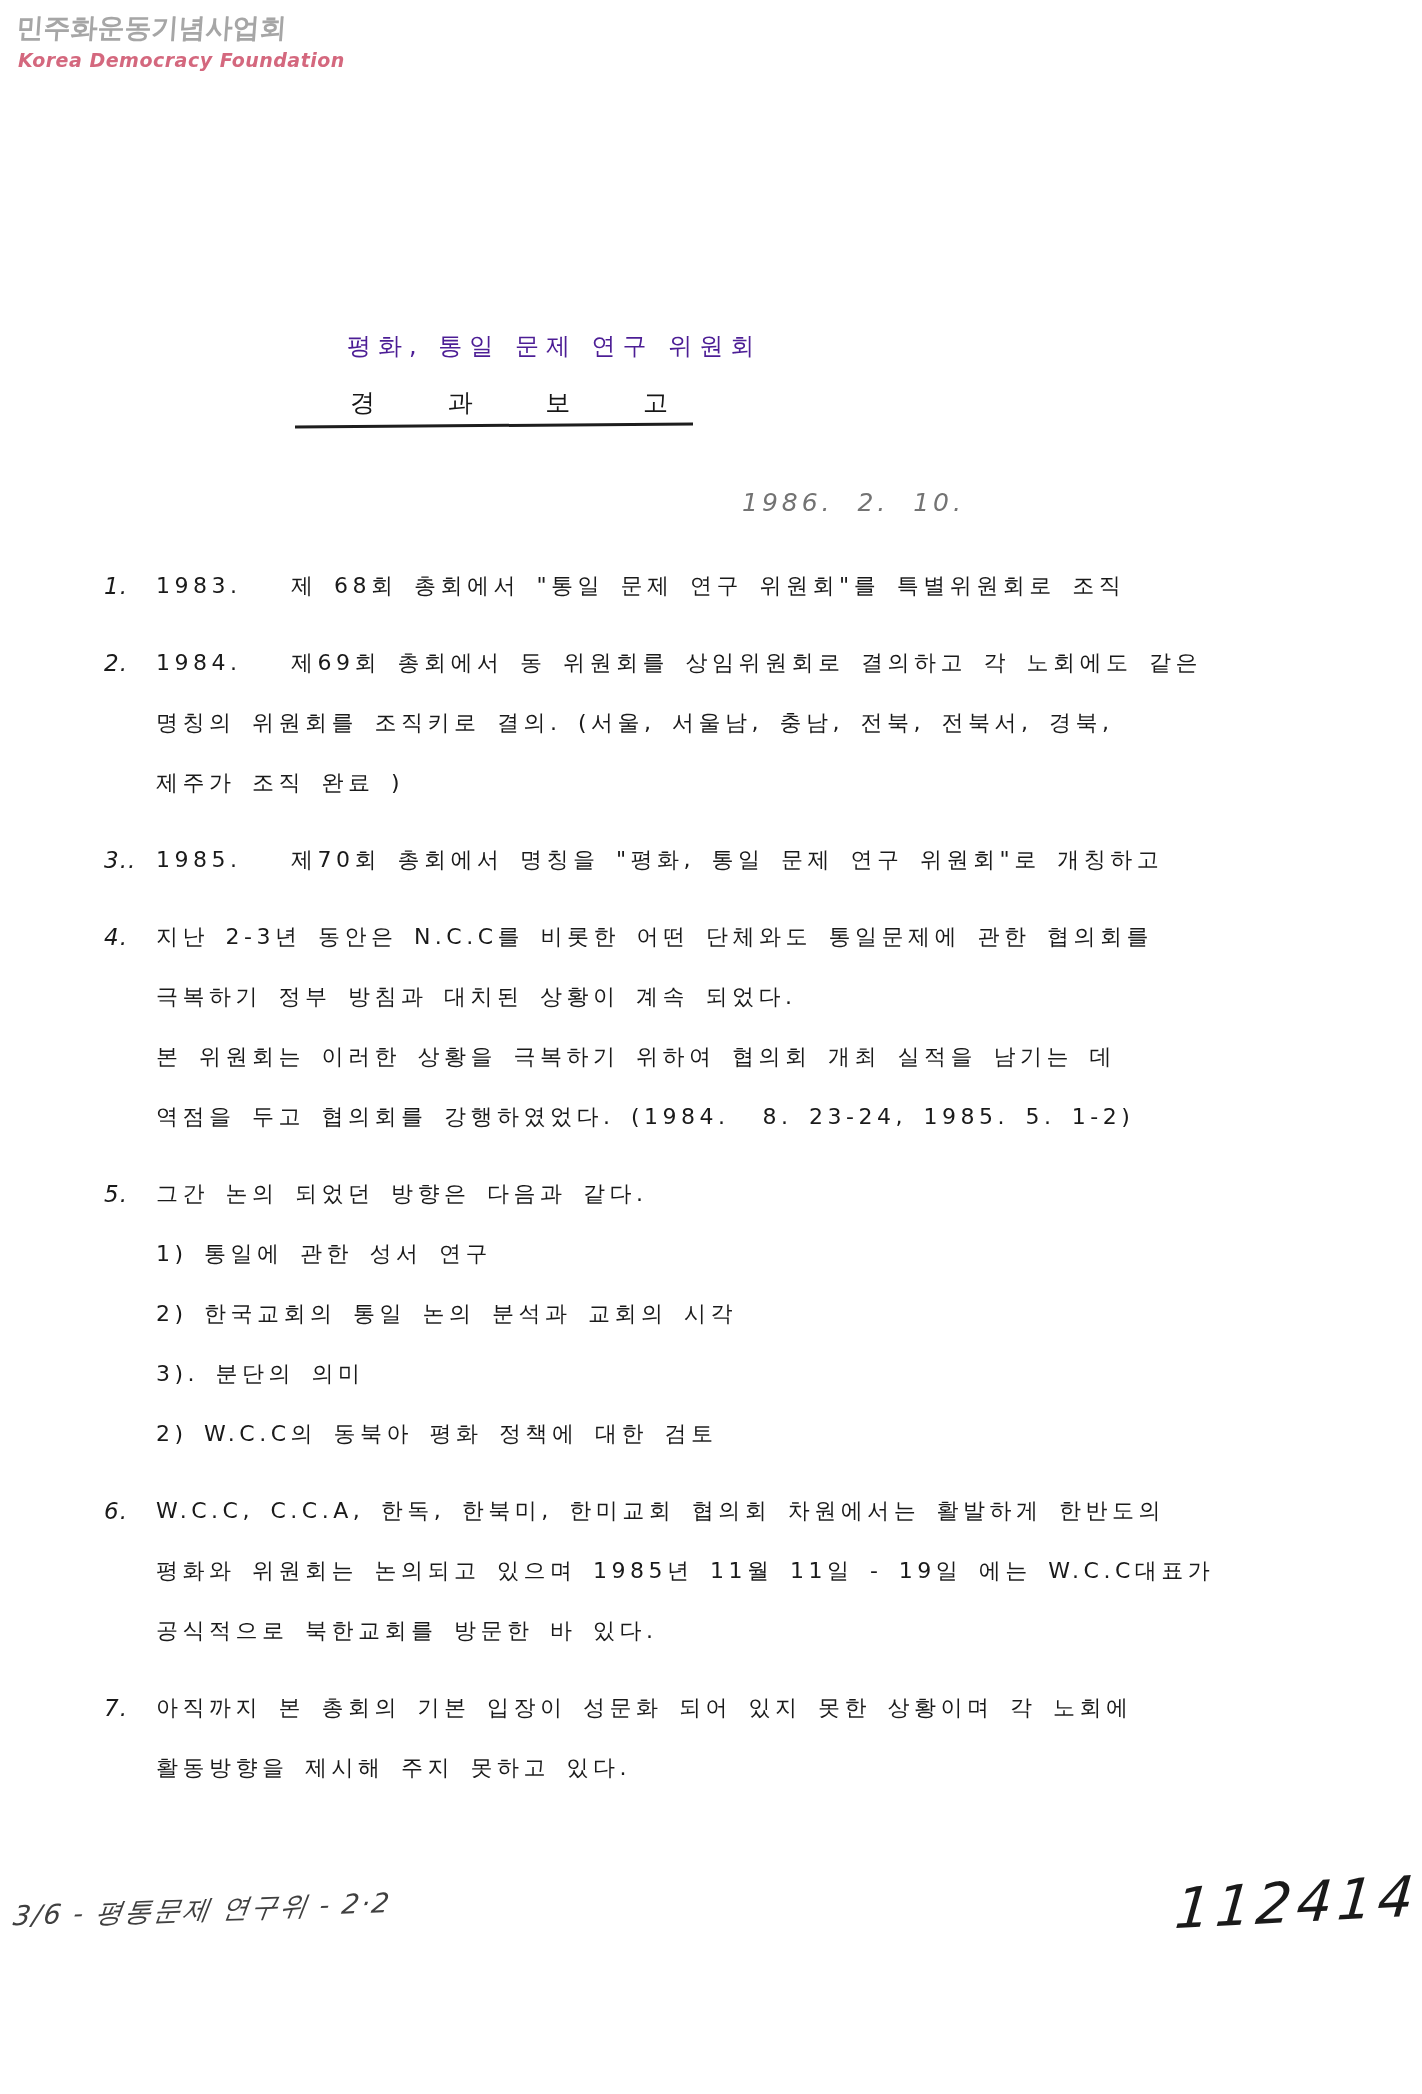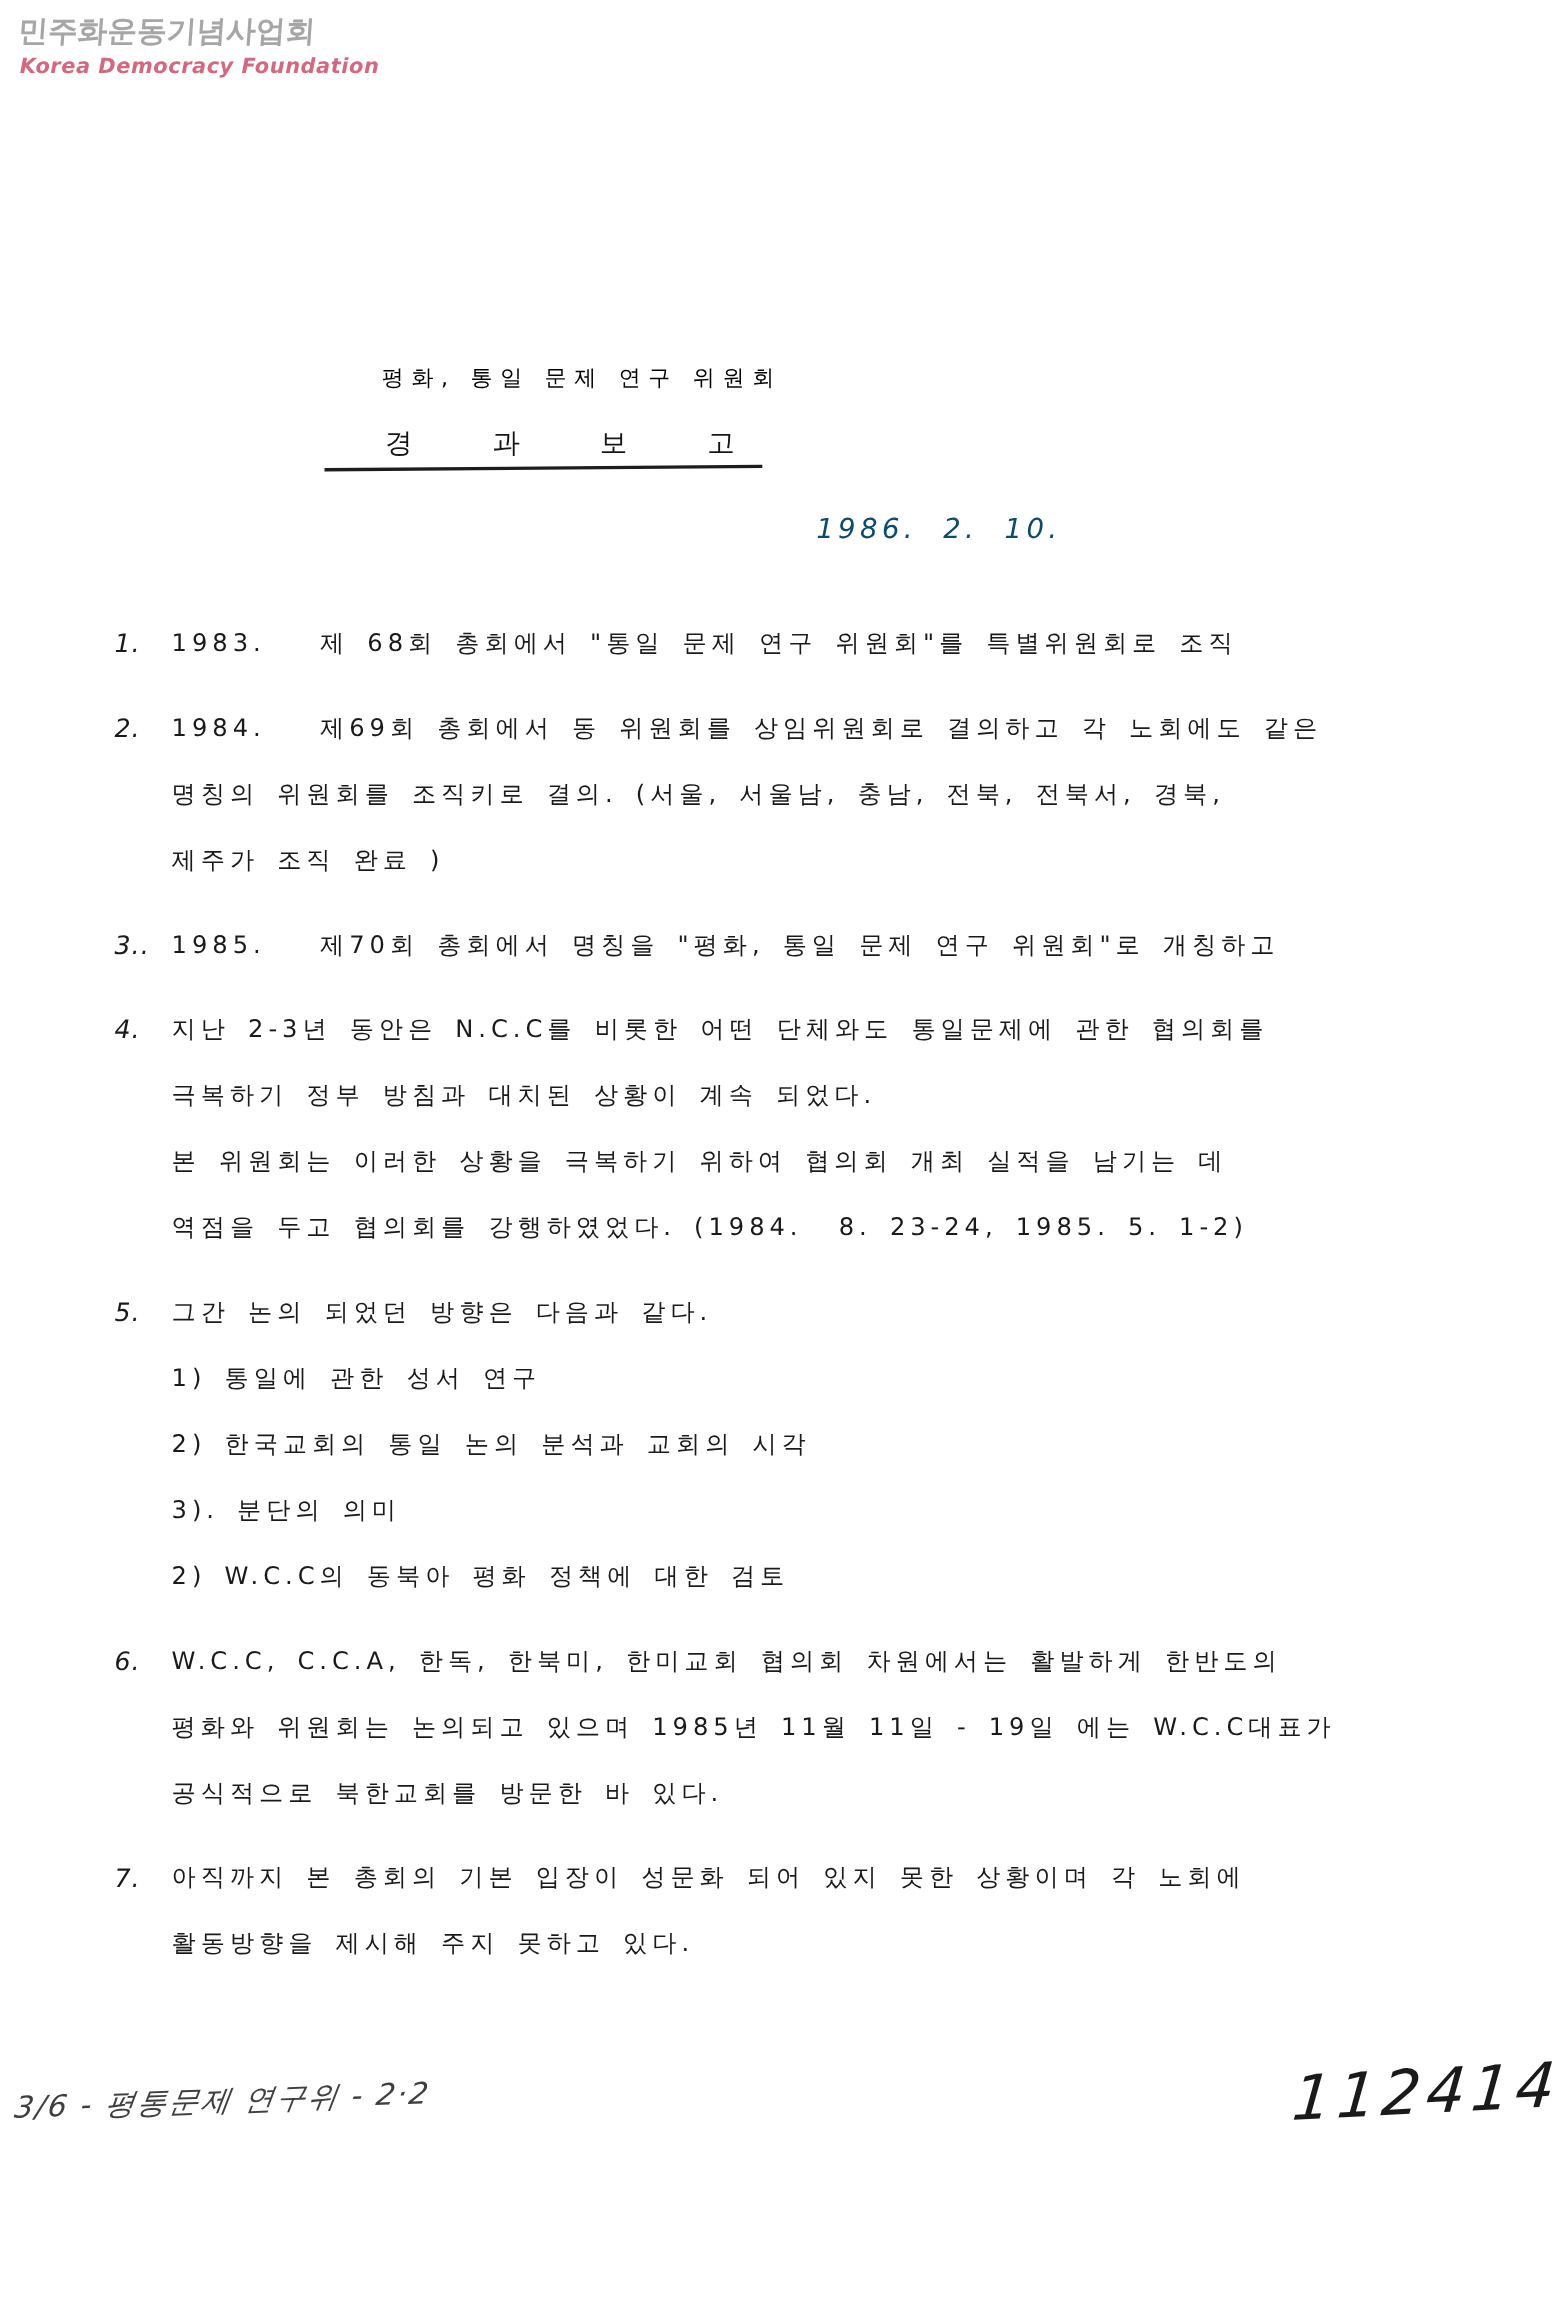--- a/index.html
+++ b/index.html
@@ -15,34 +15,34 @@
     font-size:27px; font-weight:700; color:#a6a6a6;
     letter-spacing:0px; transform:skewX(-4deg); transform-origin:left top;
   }
   .logo-en {
     font-size:19px; font-weight:700; font-style:italic;
     color:#d4687e; margin-top:3px; letter-spacing:0.5px;
   }
   
   .title1 {
     position:absolute; left:347px; top:330px;
-    font-size:20px; letter-spacing:7px; color:#000000; white-space:pre;
+    font-size:24px; letter-spacing:7px; color:#4c1d95; white-space:pre;
   }
   .title2 {
     position:absolute; left:350px; top:386px; width:318px;
     display:flex; justify-content:space-between;
     font-size:25px; color:#161616;
   }
   .title-underline {
     position:absolute; left:295px; top:424px; width:398px; height:3px;
     background:#1d1d1d; transform:rotate(-0.45deg);
   }
   .date {
-    position:absolute; left:742px; top:466px;
-    font-size:25px; font-style:italic; letter-spacing:4px; color:#0c4a6e; white-space:pre;
+    position:absolute; left:742px; top:488px;
+    font-size:25px; font-style:italic; letter-spacing:4px; color:#737373; white-space:pre;
   }
   
   .items { position:absolute; left:104px; top:556px; width:1270px; }
   .item { display:flex; margin-bottom:17px; }
   .inum {
     flex:none; width:52px; font-size:23px; font-style:italic;
     line-height:60px; letter-spacing:1px; color:#1a1a1a;
   }
   .itext { flex:1; min-width:0; }
   .line {

